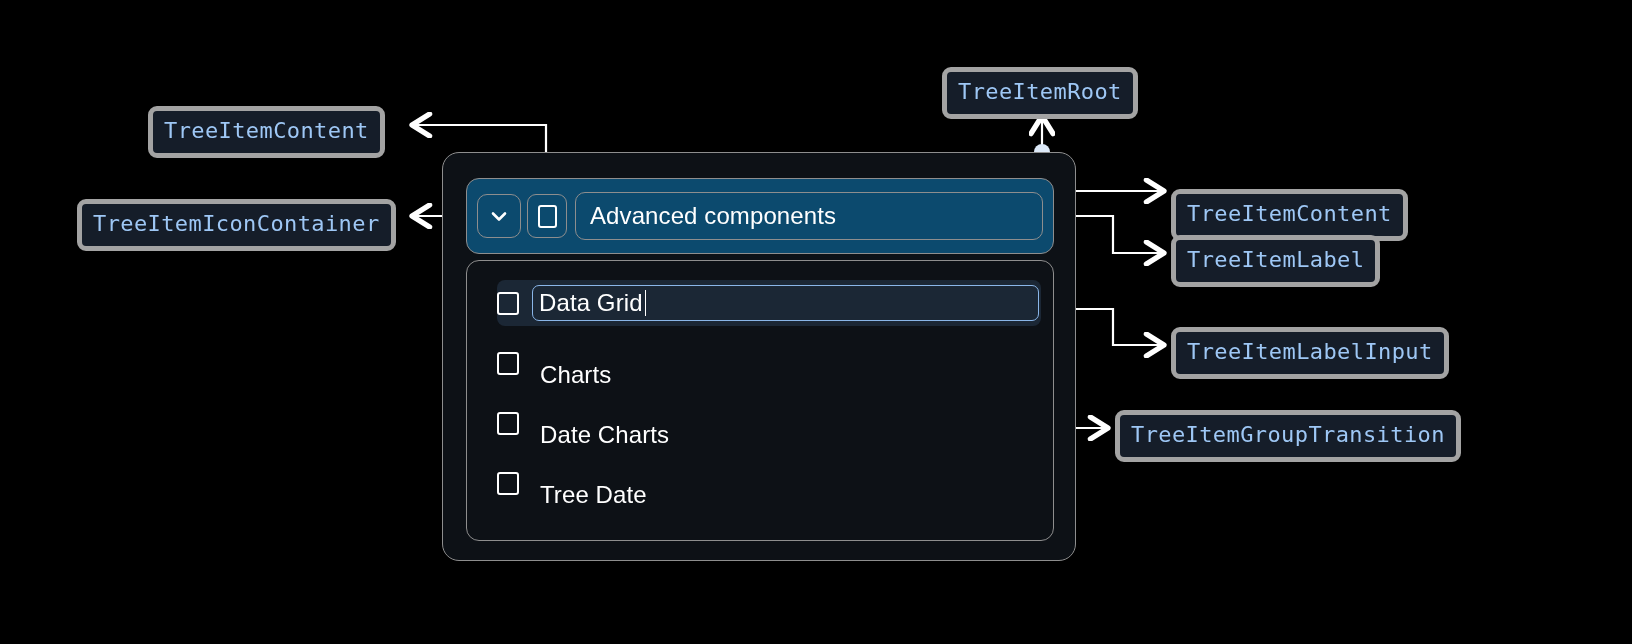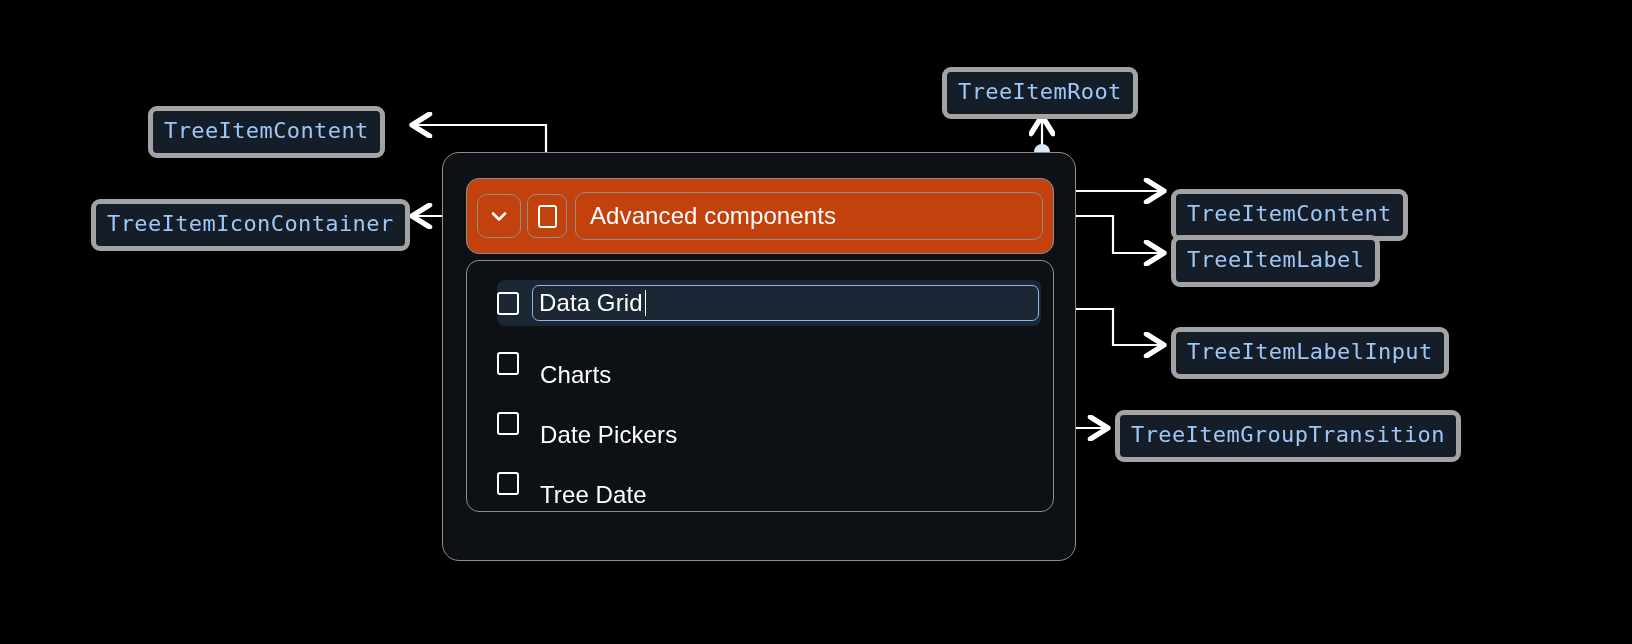--- a/index.html
+++ b/index.html
@@ -28,21 +28,21 @@
   
   .root-box{
     position:absolute;left:442px;top:152px;width:634px;height:409px;
     background:#0d1116;
     border:1.5px solid #8e8e8e;
     border-radius:17px;
     box-sizing:border-box;
   }
   .content-box{
     position:absolute;left:466px;top:178px;width:588px;height:76px;
-    background:#c2410c;
+    background:#0c4a6e;
     border:1.5px solid #8e8e8e;
     border-radius:13px;
     box-sizing:border-box;
     display:flex;align-items:center;
   }
   .icon-container{
     width:44px;height:44px;margin-left:10px;
     border:1.5px solid #8e8e8e;border-radius:10px;
     display:flex;align-items:center;justify-content:center;
     box-sizing:border-box;flex:0 0 auto;
@@ -56,21 +56,21 @@
   .label-box{
     flex:1 1 auto;height:48px;margin-left:8px;margin-right:10px;
     border:1.5px solid #8e8e8e;border-radius:10px;
     display:flex;align-items:center;
     box-sizing:border-box;
   }
   .label-box .txt{
     color:#fff;font-size:24px;padding-left:14px;letter-spacing:.1px;
   }
   .group-box{
-    position:absolute;left:466px;top:260px;width:588px;height:252px;
+    position:absolute;left:466px;top:260px;width:588px;height:281px;
     background:#0d1116;
     border:1.5px solid #8e8e8e;
     border-radius:13px;
     box-sizing:border-box;
     padding-top:19px;
   }
 
   
   .row{
     height:46px;display:flex;align-items:center;
@@ -126,21 +126,21 @@
     <circle cx="546" cy="188" r="8" fill="#dce9f8"></circle>
     <circle cx="490" cy="216" r="8" fill="#dce9f8"></circle>
     <circle cx="1042" cy="152" r="8" fill="#dce9f8"></circle>
     <circle cx="1054" cy="191" r="8" fill="#dce9f8"></circle>
     <circle cx="1042" cy="216" r="8" fill="#dce9f8"></circle>
     <circle cx="1042" cy="309" r="8" fill="#dce9f8"></circle>
     <circle cx="1053" cy="428" r="8" fill="#dce9f8"></circle>
   </svg>
 
   <div class="chip" style="left:148px;top:106px;">TreeItemContent</div>
-  <div class="chip" style="left:91px;top:199px;">TreeItemIconContainer</div>
+  <div class="chip" style="left:77px;top:199px;">TreeItemIconContainer</div>
   <div class="chip" style="left:942px;top:67px;">TreeItemRoot</div>
   <div class="chip" style="left:1171px;top:173px;margin-top:16px;">TreeItemContent</div>
   <div class="chip" style="left:1171px;top:235px;">TreeItemLabel</div>
   <div class="chip" style="left:1115px;top:410px;">TreeItemGroupTransition</div>
   <div class="chip" style="left:1171px;top:327px;">TreeItemLabelInput</div>
 
   <div class="root-box"></div>
 
   <div class="content-box">
 
@@ -169,21 +169,21 @@
       </div>
     </div>
 
     <div class="row spaced">
       <span class="cbglyph cb"></span>
       <span class="name">Charts</span>
     </div>
 
     <div class="row spaced">
       <span class="cbglyph cb"></span>
-      <span class="name">Date Pickers</span>
+      <span class="name">Date Charts</span>
     </div>
 
     <div class="row spaced">
       <span class="cbglyph cb"></span>
       <span class="name">Tree Date</span>
     </div>
 
   </div>
 
 </div>

